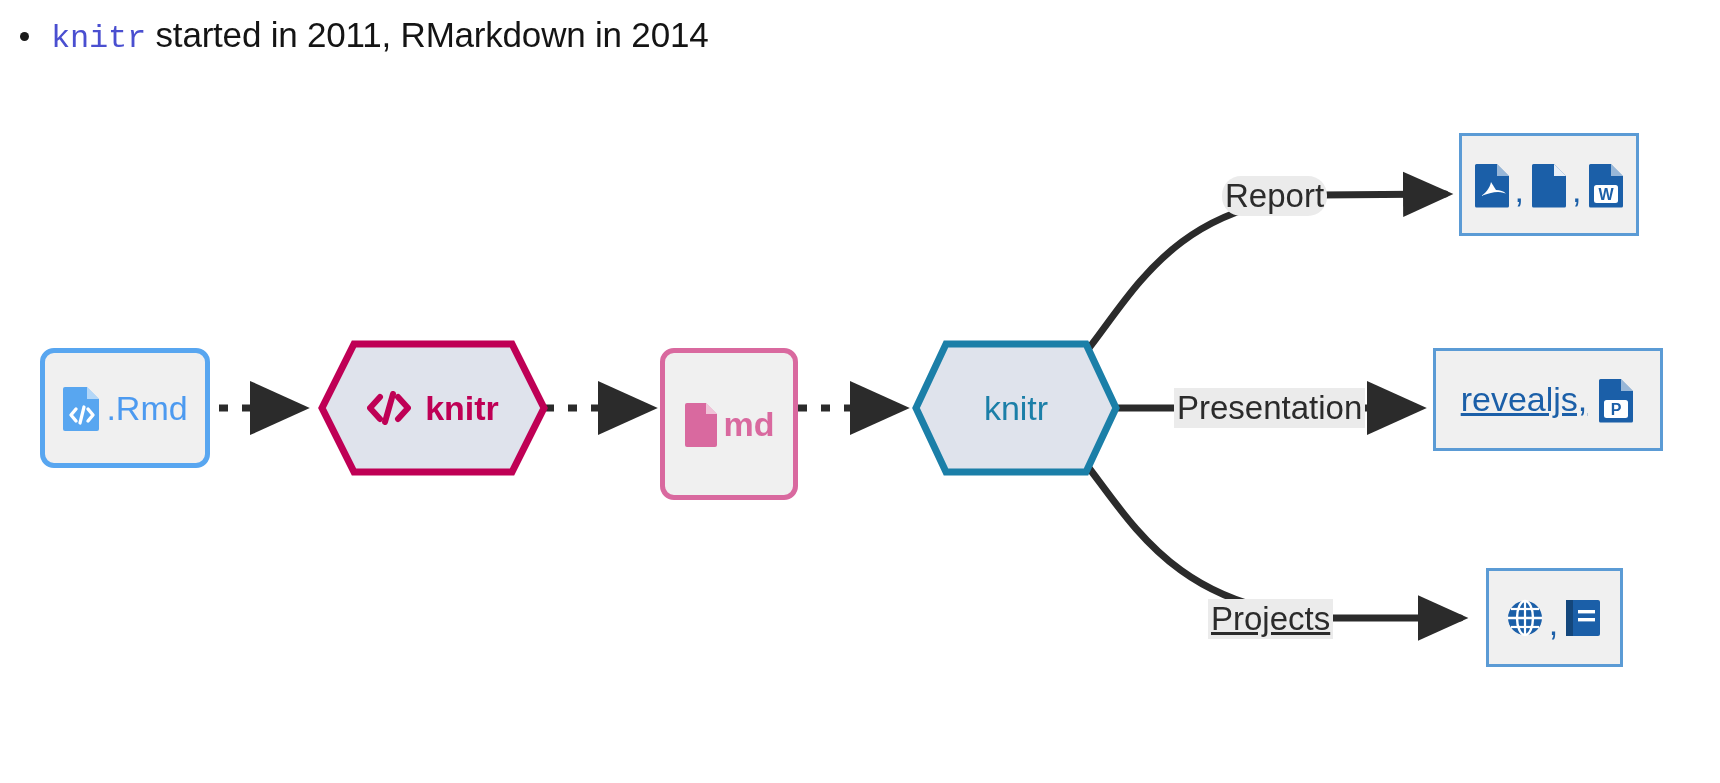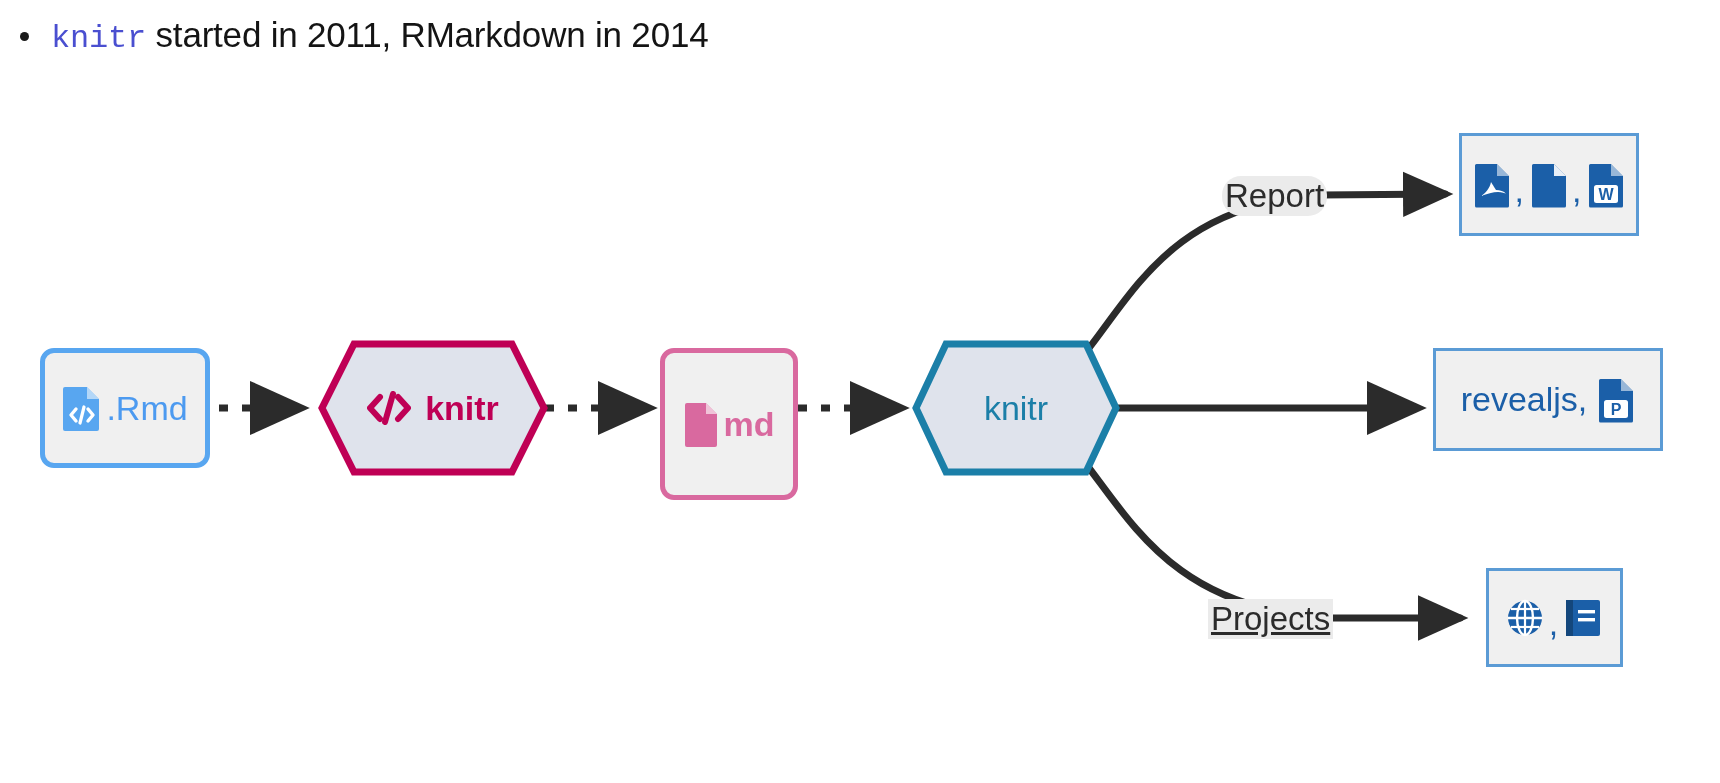--- a/index.html
+++ b/index.html
@@ -108,21 +108,21 @@
 
   .node-text {
     font-size: 34px;
     font-family: "Liberation Sans", sans-serif;
     white-space: nowrap;
   }
   .t-blue  { color: #4c9af0; }
   .t-crim  { color: #bf0055; font-weight: bold; }
   .t-pink  { color: #d9699f; font-weight: bold; }
   .t-teal  { color: #1b7fa8; }
-  .t-dkblue{ color: #1b5fa8; }
+  .t-dkblue{ color: #1b5fa8; text-decoration: underline; }
 
   .icon-row {
     display: flex;
     align-items: center;
     justify-content: center;
     gap: 4px;
   }
   .comma {
     font-size: 34px;
     color: #1b5fa8;
@@ -274,17 +274,18 @@
           <path d="M4,3 h30 a2,2 0 0 1 2,2 v32 a2,2 0 0 1 -2,2 h-30 a2,2 0 0 1 -2,-2 v-32 a2,2 0 0 1 2,-2 z" fill="#1b5fa8"></path>
           <rect x="2" y="3" width="7" height="36" fill="#14477c"></rect>
           <rect x="14" y="13" width="17" height="3.4" fill="#ffffff"></rect>
           <rect x="14" y="21" width="17" height="3.4" fill="#ffffff"></rect>
         </svg>
       </span>
     </div>
 
     <div class="edge-label" style="left:1222px; top:176px;border-radius:19px;">Report</div>
 
+    <div class="edge-label" style="left:1174px; top:388px;">Presentation</div>
 
     <div class="edge-label" style="left:1208px; top:599px;text-decoration:underline;">Projects</div>
 
   </div>
 </div>
 
 </body></html>

